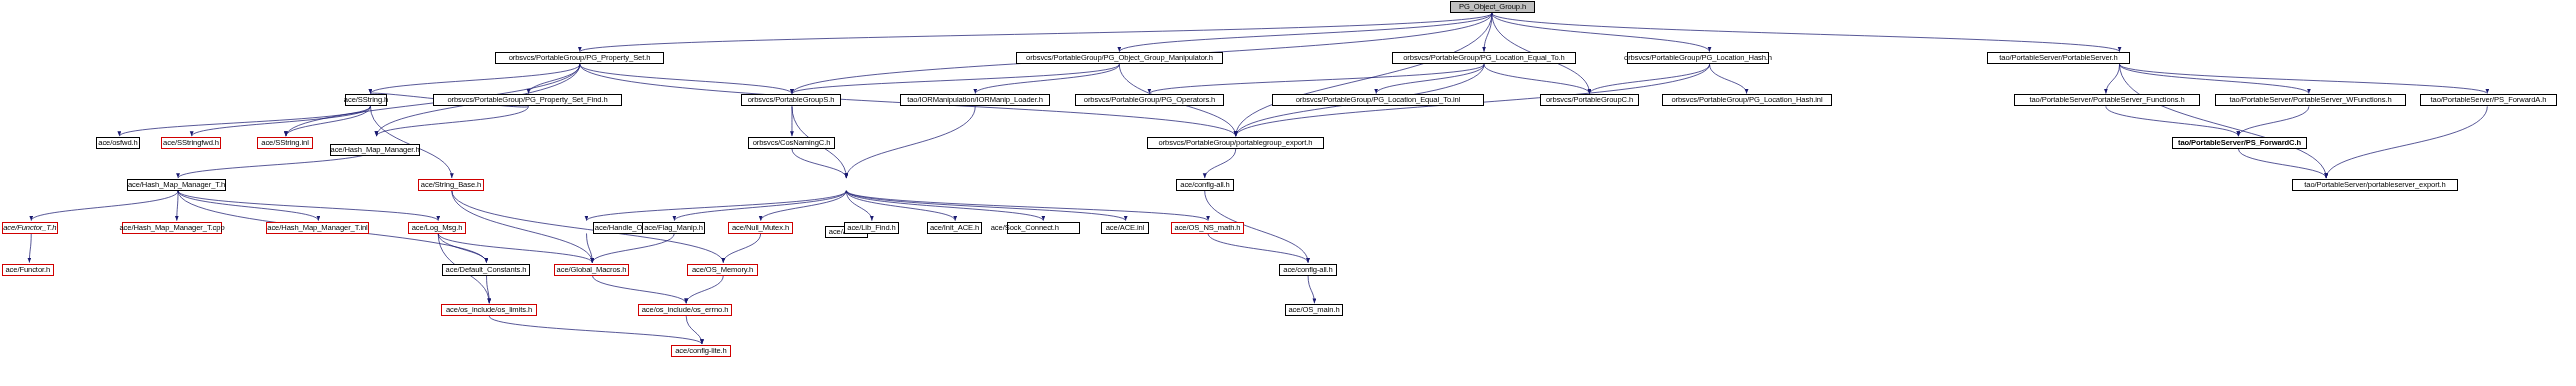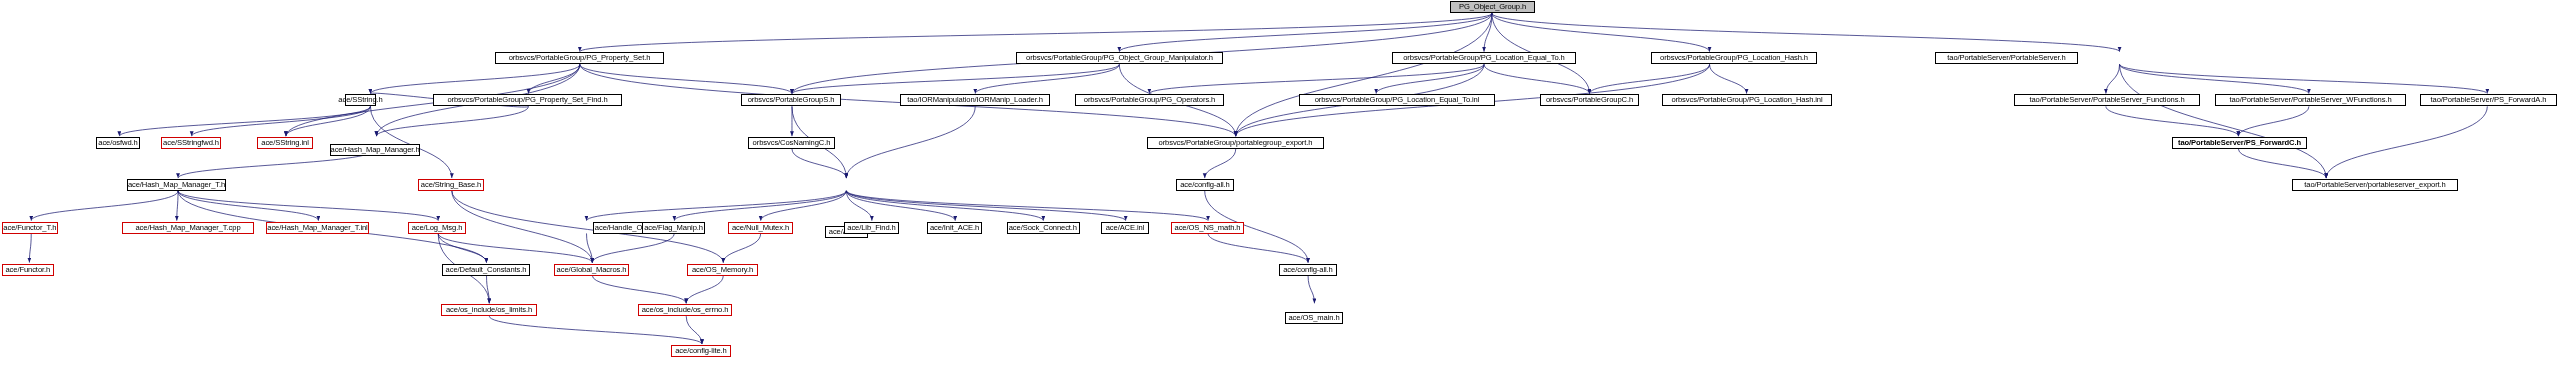--- a/index.html
+++ b/index.html
@@ -29,21 +29,21 @@
     box-sizing: border-box;
     background: #ffffff;
     border: 0.6px solid #000000;
     color: #000000;
     font-size: 7.6px;
     line-height: 1;
     white-space: nowrap;
     display: flex;
     align-items: center;
     justify-content: center;
-    padding: 0 2px;
+    padding: 0 20px;
     height: 12px;
     letter-spacing: -0.1px;
   }
   .node.red {
     border-color: #d00000;
   }
   .node.root {
     background: #c0c0c0;
     border-color: #000000;
   }
@@ -141,42 +141,42 @@
       </div>
       <div class="node" style="left: 495px; top: 52px; width: 169px;">
         <span>orbsvcs/PortableGroup/PG_Property_Set.h</span>
       </div>
       <div class="node" style="left: 1016px; top: 52px; width: 207px;">
         <span>orbsvcs/PortableGroup/PG_Object_Group_Manipulator.h</span>
       </div>
       <div class="node" style="left: 1392px; top: 52px; width: 184px;">
         <span>orbsvcs/PortableGroup/PG_Location_Equal_To.h</span>
       </div>
-      <div class="node" style="left: 1627px; top: 52px; width: 166px; margin-left: 24px;">
+      <div class="node" style="left: 1627px; top: 52px; width: 142px;">
         <span>orbsvcs/PortableGroup/PG_Location_Hash.h</span>
       </div>
-      <div class="node" style="left: 1935px; top: 52px; width: 143px;">
+      <div class="node" style="left: 1987px; top: 52px; width: 143px;">
         <span>tao/PortableServer/PortableServer.h</span>
       </div>
       <div class="node" style="left: 345px; top: 94px; width: 31px;">
         <span>ace/SString.h</span>
       </div>
       <div class="node" style="left: 433px; top: 94px; width: 189px;">
         <span>orbsvcs/PortableGroup/PG_Property_Set_Find.h</span>
       </div>
       <div class="node" style="left: 741px; top: 94px; width: 100px;">
         <span>orbsvcs/PortableGroupS.h</span>
       </div>
       <div class="node" style="left: 900px; top: 94px; width: 150px;">
         <span>tao/IORManipulation/IORManip_Loader.h</span>
       </div>
       <div class="node" style="left: 1075px; top: 94px; width: 149px;">
         <span>orbsvcs/PortableGroup/PG_Operators.h</span>
       </div>
-      <div class="node" style="left: 1299px; top: 94px; width: 196px;">
+      <div class="node" style="left: 1272px; top: 94px; width: 212px;">
         <span>orbsvcs/PortableGroup/PG_Location_Equal_To.inl</span>
       </div>
       <div class="node" style="left: 1540px; top: 94px; width: 99px;">
         <span>orbsvcs/PortableGroupC.h</span>
       </div>
       <div class="node" style="left: 1662px; top: 94px; width: 170px;">
         <span>orbsvcs/PortableGroup/PG_Location_Hash.inl</span>
       </div>
       <div class="node" style="left: 2014px; top: 94px; width: 186px;">
         <span>tao/PortableServer/PortableServer_Functions.h</span>
@@ -216,24 +216,24 @@
       </div>
       <div class="node red" style="left: 418px; top: 179px; width: 66px;">
         <span>ace/String_Base.h</span>
       </div>
       <div class="node" style="left: 825px; top: 179px; width: 43px; margin-top: 47px;">
         <span>ace/ACE.h</span>
       </div>
       <div class="node" style="left: 1176px; top: 179px; width: 58px;">
         <span>ace/config-all.h</span>
       </div>
-      <div class="node red" style="left: 1.8px; top: 222px; width: 56px;">
+      <div class="node red" style="left: 1.8px; top: 222px; width: 56px; font-style: italic;">
         <span>ace/Functor_T.h</span>
       </div>
-      <div class="node red" style="left: 122px; top: 222px; width: 132px;">
+      <div class="node red" style="left: 122px; top: 222px; width: 100px;">
         <span>ace/Hash_Map_Manager_T.cpp</span>
       </div>
       <div class="node red" style="left: 266px; top: 222px; width: 103px;">
         <span>ace/Hash_Map_Manager_T.inl</span>
       </div>
       <div class="node red" style="left: 408px; top: 222px; width: 58px;">
         <span>ace/Log_Msg.h</span>
       </div>
       <div class="node" style="left: 553px; top: 222px; width: 65px; margin-left: 40px;">
         <span>ace/Handle_Ops.h</span>
@@ -270,21 +270,21 @@
       </div>
       <div class="node red" style="left: 687px; top: 264px; width: 71px;">
         <span>ace/OS_Memory.h</span>
       </div>
       <div class="node" style="left: 1279px; top: 264px; width: 58px;">
         <span>ace/config-all.h</span>
       </div>
       <div class="node red" style="left: 441px; top: 304px; width: 96px;">
         <span>ace/os_include/os_limits.h</span>
       </div>
-      <div class="node" style="left: 1285px; top: 304px; width: 58px; margin-top: 8px;">
+      <div class="node" style="left: 1285px; top: 304px; width: 58px;">
         <span>ace/OS_main.h</span>
       </div>
       <div class="node red" style="left: 638px; top: 304px; width: 94px;">
         <span>ace/os_include/os_errno.h</span>
       </div>
       <div class="node red" style="left: 671px; top: 345px; width: 60px;">
         <span>ace/config-lite.h</span>
       </div>
     </div>
 </div>

